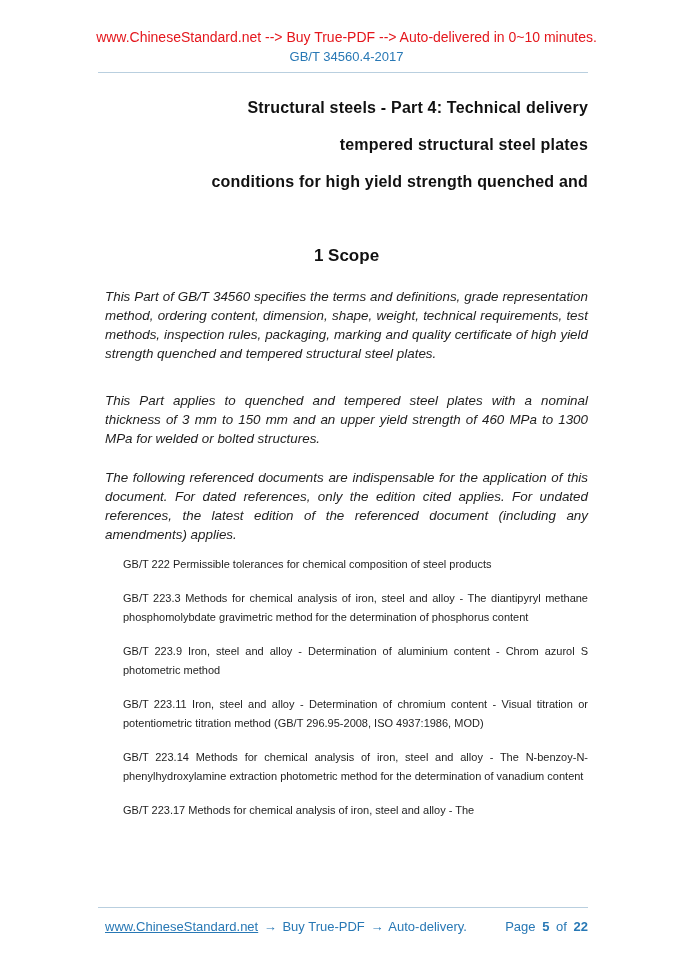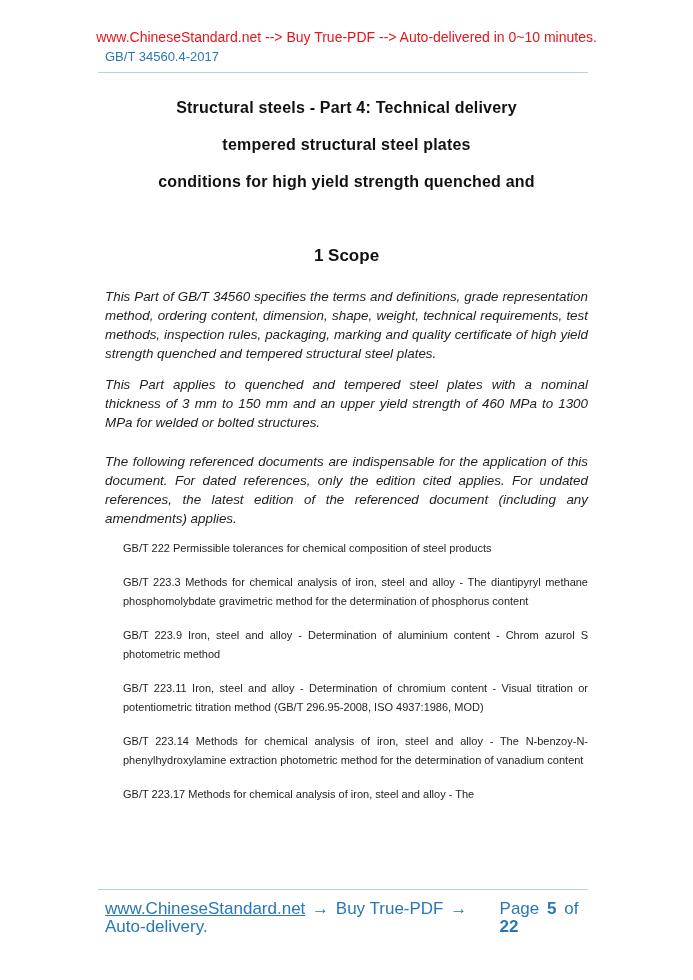--- a/index.html
+++ b/index.html
@@ -29,20 +29,21 @@
   
   .banner{
     text-align:center;
     color:var(--banner_red);
     font-size:14px;
     line-height:18px;
     white-space:nowrap;
     margin:0 -40px;
   }
   .std-code{
+    text-align:center;
     color:var(--brand_blue);
     font-size:13px;
     line-height:16px;
     margin-top:3px;
   }
   .rule{
     border:none;
     border-top:1px solid var(--rule_blue);
     height:0;
     margin:7px 0 0 -7px;
@@ -53,20 +54,21 @@
     margin:16px 0 0 0;
     font-size:16px;
     font-weight:bold;
     color:#111;
     text-align:center;
     letter-spacing:0.2px;
   }
   .doc-title .t-line{
     display:block;
     line-height:37px;
+    text-align:right;
   }
   
   .sec-heading{
     margin:44px 0 0 0;
     font-size:17px;
     font-weight:bold;
     color:#111;
     line-height:23px;
     text-align:center;
   }
@@ -80,40 +82,40 @@
     height:58px;
     background:var(--change_bar_gray);
   }
   .body-par{
     margin:20px 0 0 0;
     font-size:13.4px;
     line-height:19px;
     text-align:justify;
     font-style:italic;
   }
-  .body-par.tight{margin-top:12px;}
+  .body-par.tight{margin-top:28px;}
   .ref-par{
     margin:15px 0 0 18px;
     font-size:11px;
     line-height:19px;
     text-align:justify;
   }
   .ref-par.first{margin-top:11px;}
   
   .footer{
     margin-top:auto;
     padding-bottom:44px;
   }
   .footer-row{
     margin-top:10px;
     display:flex;
     justify-content:space-between;
     align-items:baseline;
     color:var(--brand_blue);
-    font-size:17px;
+    font-size:13px;
     line-height:18px;
   }
   .footer-left a{
     color:var(--brand_blue);
     text-decoration:underline;
     cursor:pointer;
   }
   .footer-left .arrow{padding:0 2px;}
   .footer-right{word-spacing:3px;}
   .footer-right b{font-weight:bold;}

